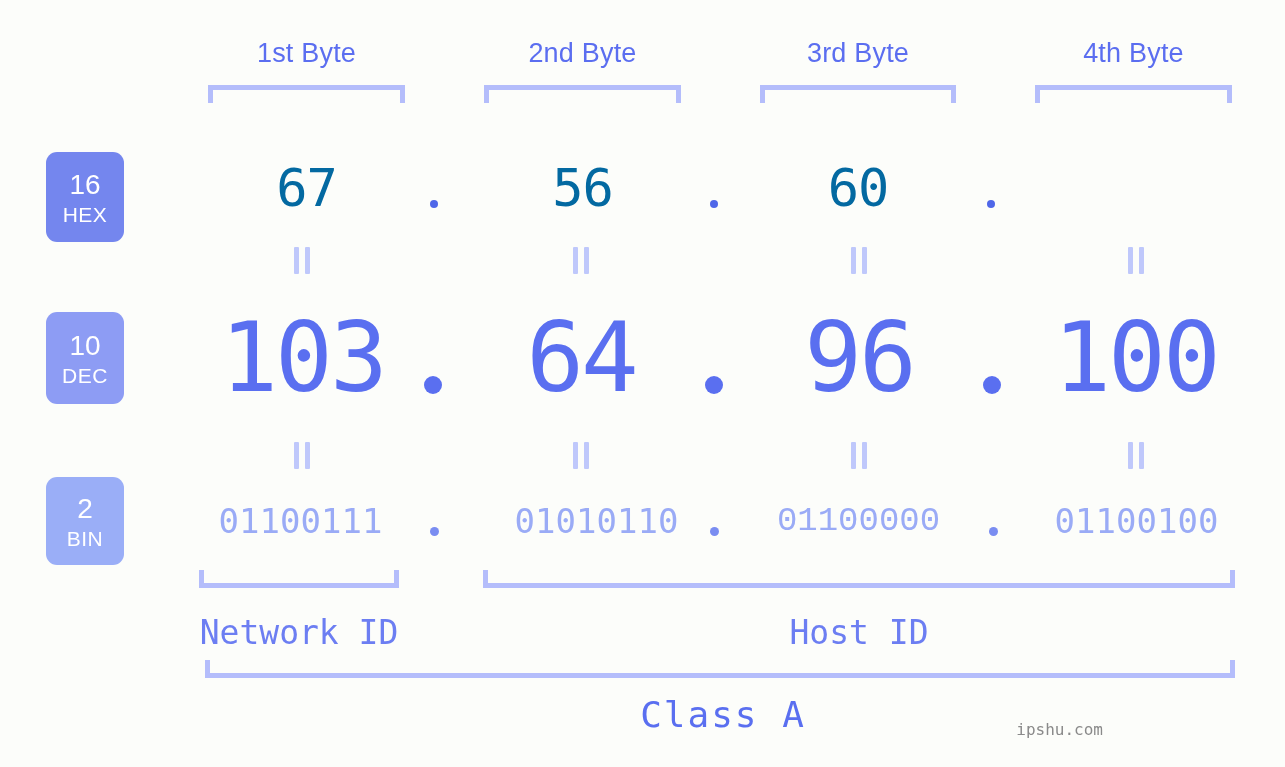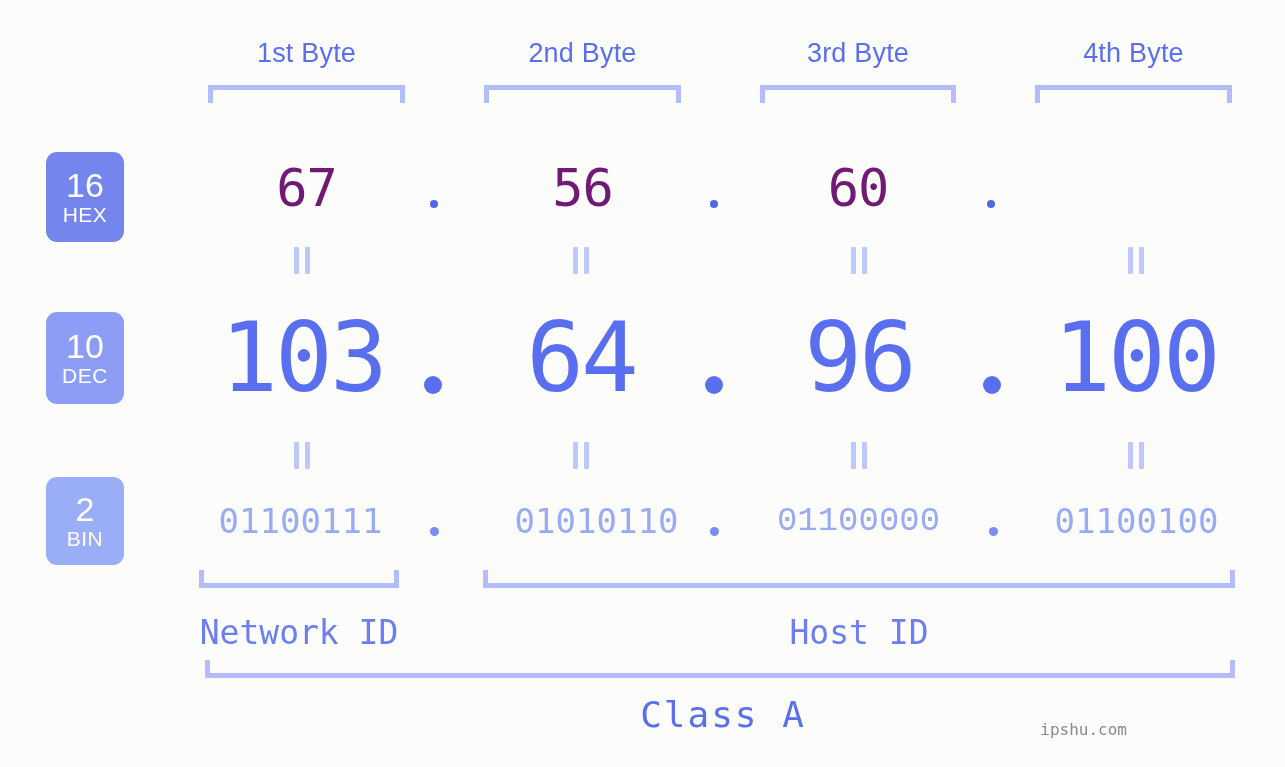--- a/index.html
+++ b/index.html
@@ -12,21 +12,20 @@
     height: 767px;
     background: #fcfdfa;
     font-family: "Liberation Sans", sans-serif;
     overflow: hidden;
   }
   #stage {
     position: relative;
     width: 1117px;
     height: 767px;
     background: #fcfdfa;
-    padding-left: 24px;
   }
 
   
   .byte-header {
     position: absolute;
     top: 33px;
     height: 40px;
     line-height: 40px;
     text-align: center;
     font-family: "Liberation Sans", sans-serif;
@@ -63,21 +62,21 @@
     border-radius: 11px;
     display: flex;
     flex-direction: column;
     align-items: center;
     justify-content: center;
     color: #ffffff;
     font-family: "Liberation Sans", sans-serif;
     box-sizing: border-box;
   }
   .radix-num {
-    font-size: 34px;
+    font-size: 28px;
     line-height: 34px;
     font-weight: 400;
     margin-bottom: 2px;
   }
   .radix-name {
     font-size: 21px;
     line-height: 22px;
     font-weight: 400;
     letter-spacing: 0.5px;
   }
@@ -92,21 +91,21 @@
     white-space: nowrap;
     font-family: "DejaVu Sans Mono", monospace;
   }
 
   
   .hex-val {
     top: 157px;
     height: 62px;
     line-height: 62px;
     font-size: 52px;
-    color: #701a75;
+    color: #0369a1;
     letter-spacing: -1px;
     text-align: center;
   }
   .hex-dot {
     position: absolute;
     width: 8px;
     height: 8px;
     border-radius: 50%;
     background: #4f67e8;
     top: 200px;

